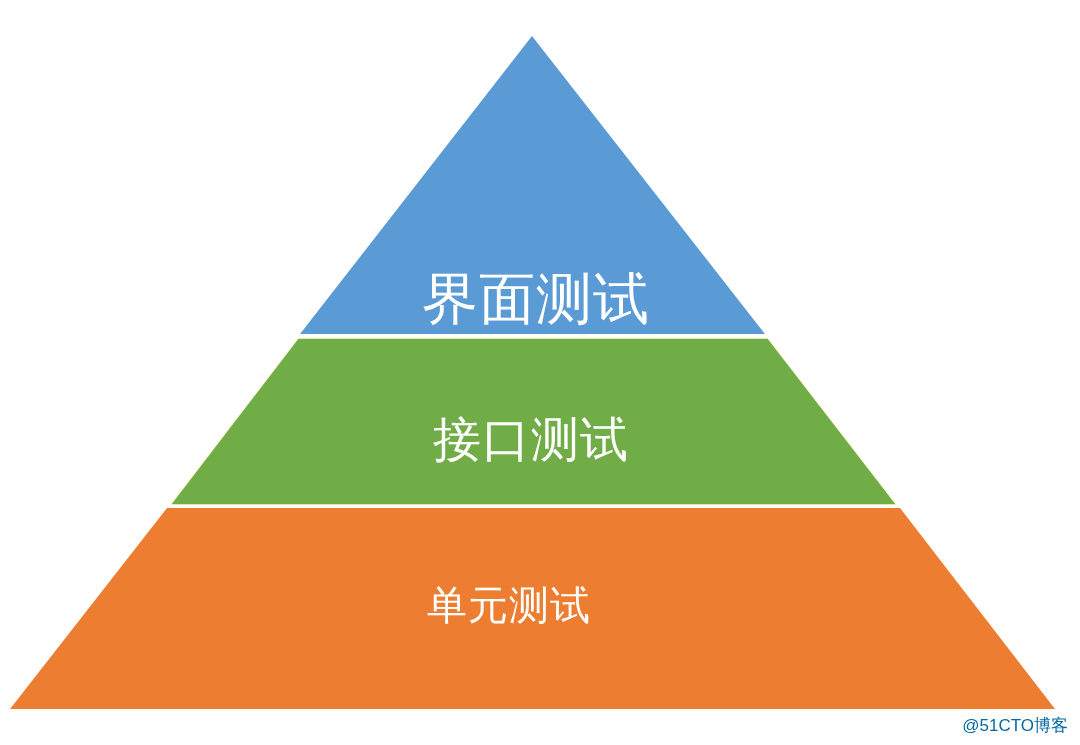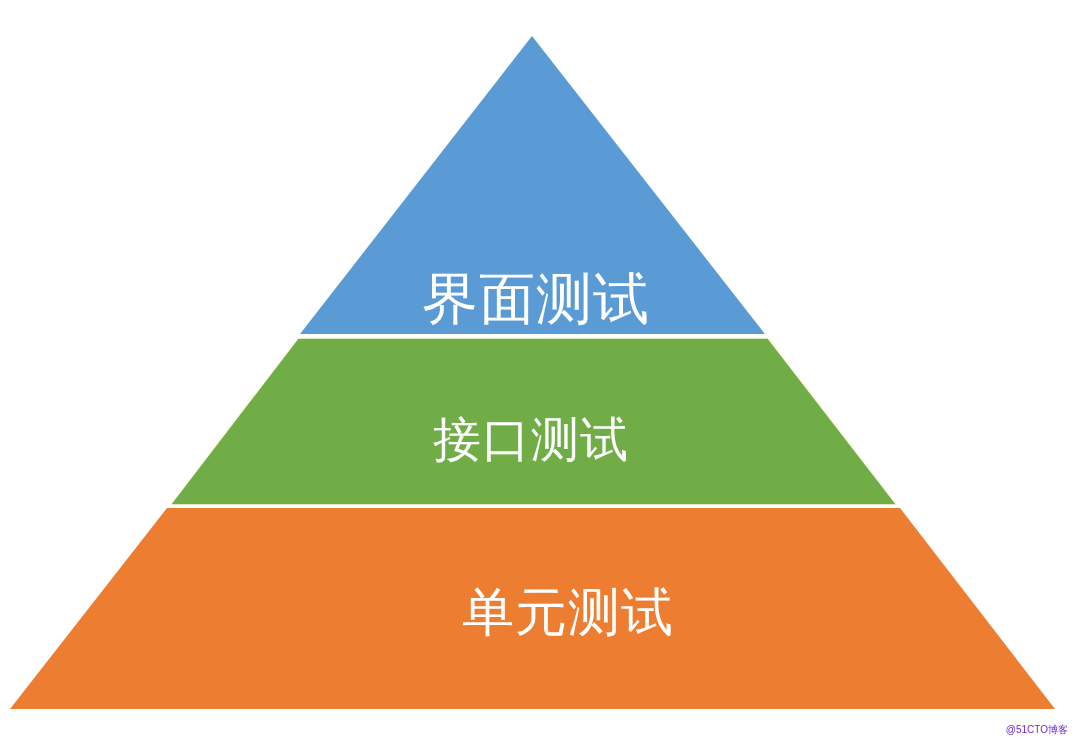--- a/index.html
+++ b/index.html
@@ -1,26 +1,26 @@
 <!DOCTYPE html>
 <html><head>
 <meta charset="utf-8">
 <style>
   html,body{margin:0;padding:0;background:#ffffff;}
   body{width:1080px;height:745px;position:relative;overflow:hidden;font-family:"DejaVu Sans",sans-serif;}
   svg.pyr{position:absolute;left:0;top:0;}
   .label{position:absolute;color:#ffffff;font-family:"DejaVu Sans",sans-serif;white-space:nowrap;transform:translateX(-50%);letter-spacing:1px;}
-  .wm{position:absolute;right:12px;bottom:8px;color:#6d28d9;font-size:10px;font-family:"Liberation Sans",sans-serif;}
+  .wm{position:absolute;right:12px;bottom:8px;color:#0369a1;font-size:17px;font-family:"Liberation Sans",sans-serif;}
 </style>
 </head>
 <body>
 
 <svg class="pyr" width="1080" height="745">
   <polygon points="532,36 765,334 300,334" fill="#5b9bd5"></polygon>
   <polygon points="298,338 768,338 897,505 170,505" fill="#70ad47" stroke="#fffbe6" stroke-width="1.5"></polygon>
   <polygon points="167,508 900,508 1055,709 10,709" fill="#ed7d31"></polygon>
 </svg>
 
 <div class="label" style="left:536px;top:262px;font-size:56px;font-family:Liberation Serif, serif;">界面测试</div>
 <div class="label" style="left:531px;top:408px;font-size:48px;">接口测试</div>
-<div class="label" style="left:568px;top:578px;font-size:52px;">单元测试</div>
+<div class="label" style="left:509px;top:578px;font-size:40px;">单元测试</div>
 
 <div class="wm">@51CTO博客</div>
 
 </body></html>

